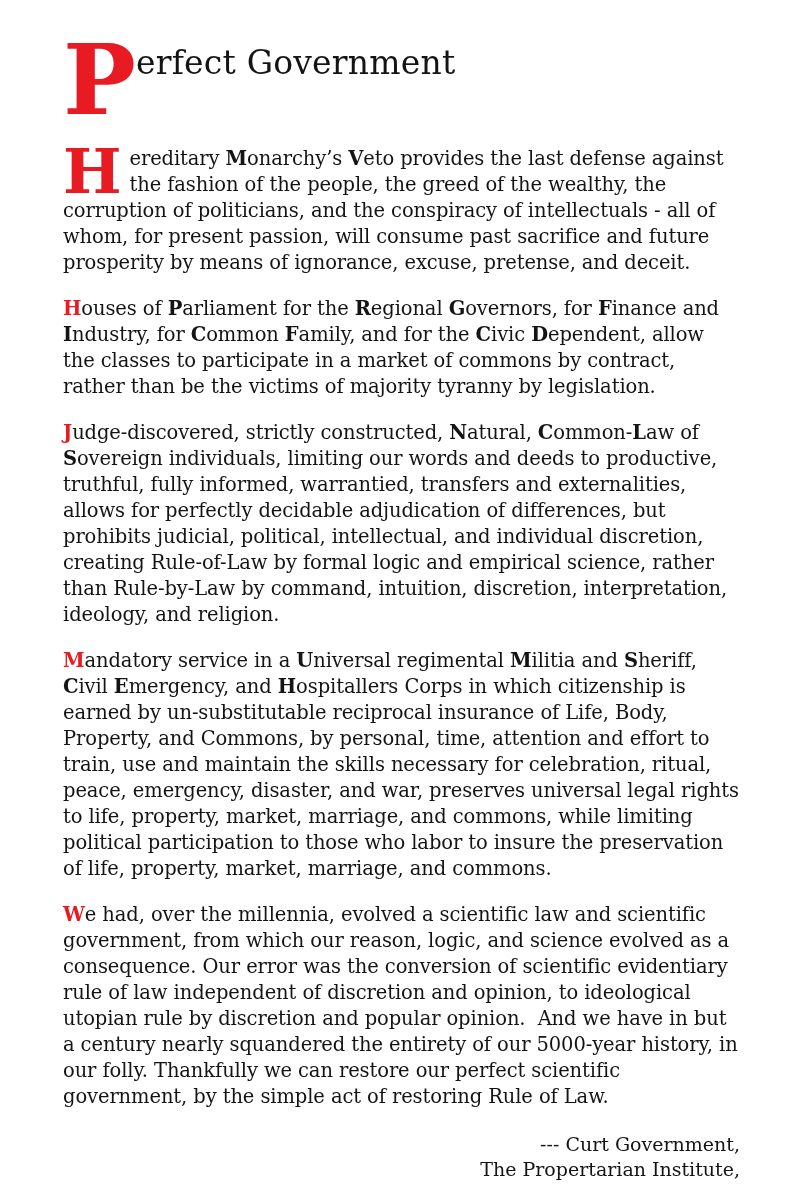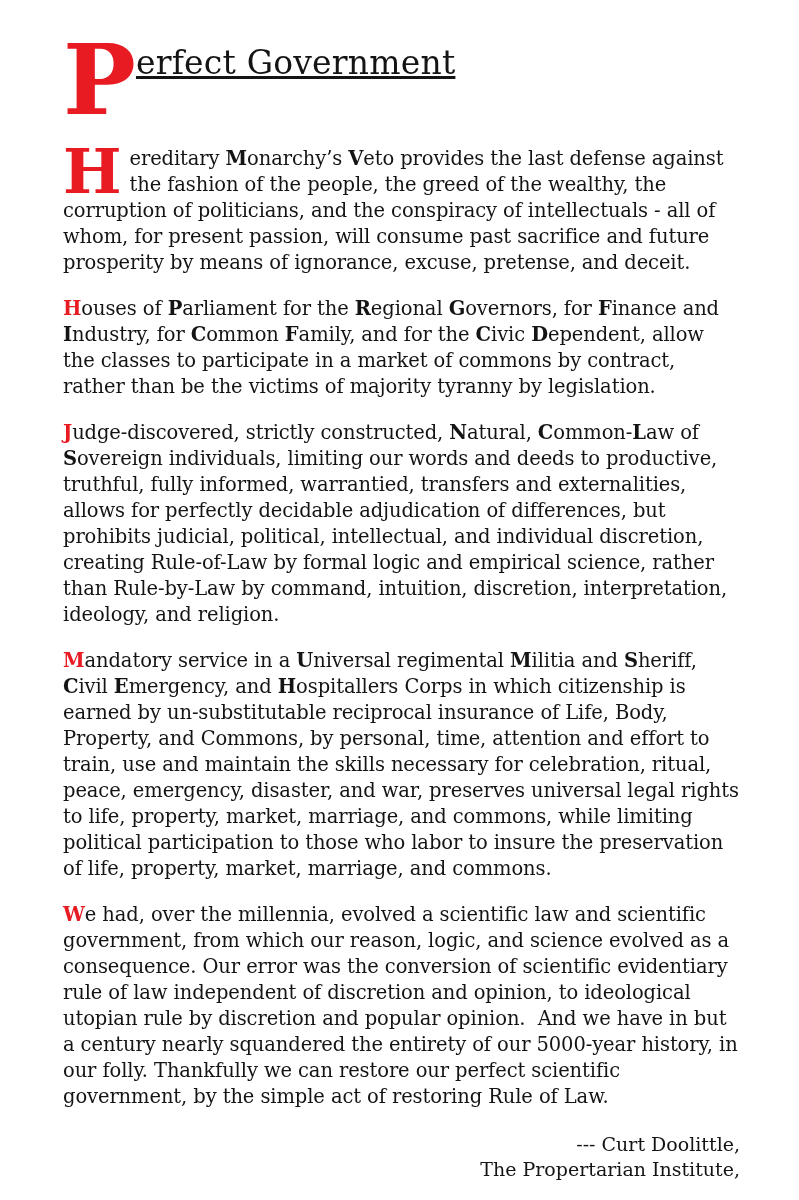--- a/index.html
+++ b/index.html
@@ -32,21 +32,20 @@
     line-height: 84px;
     font-weight: bold;
     color: var(--red);
     margin-top: 4px;
   }
   .title-rest {
     font-size: 33px;
     line-height: 38px;
     margin-top: 10px;
     letter-spacing: 0.2px;
-    text-decoration: underline;
   }
   
   .para {
     font-size: 19.5px;
     line-height: 26px;
     letter-spacing: -0.1px;
     margin: 0 0 20px 0;
     white-space: pre-wrap;
   }
   .dropcap {
@@ -82,17 +81,17 @@
 
   <main>
       <p class="para"><span class="dropcap">H</span><span>ereditary </span><span class="b">M</span><span>onarchy’s </span><span class="b">V</span><span>eto provides the last defense against the fashion of the people, the greed of the wealthy, the corruption of politicians, and the conspiracy of intellectuals - all of whom, for present passion, will consume past sacrifice and future prosperity by means of ignorance, excuse, pretense, and deceit.</span></p>
       <p class="para"><span class="leadcap">H</span><span>ouses of </span><span class="b">P</span><span>arliament for the </span><span class="b">R</span><span>egional </span><span class="b">G</span><span>overnors, for </span><span class="b">F</span><span>inance and </span><span class="b">I</span><span>ndustry, for </span><span class="b">C</span><span>ommon </span><span class="b">F</span><span>amily, and for the </span><span class="b">C</span><span>ivic </span><span class="b">D</span><span>ependent, allow the classes to participate in a market of commons by contract, rather than be the victims of majority tyranny by legislation.</span></p>
       <p class="para"><span class="leadcap">J</span><span>udge-discovered, strictly constructed, </span><span class="b">N</span><span>atural, </span><span class="b">C</span><span>ommon-</span><span class="b">L</span><span>aw of </span><span class="b">S</span><span>overeign individuals, limiting our words and deeds to productive, truthful, fully informed, warrantied, transfers and externalities, allows for perfectly decidable adjudication of differences, but prohibits judicial, political, intellectual, and individual discretion, creating Rule-of-Law by formal logic and empirical science, rather than Rule-by-Law by command, intuition, discretion, interpretation, ideology, and religion.</span></p>
       <p class="para"><span class="leadcap">M</span><span>andatory service in a </span><span class="b">U</span><span>niversal regimental </span><span class="b">M</span><span>ilitia and </span><span class="b">S</span><span>heriff, </span><span class="b">C</span><span>ivil </span><span class="b">E</span><span>mergency, and </span><span class="b">H</span><span>ospitallers Corps in which citizenship is earned by un-substitutable reciprocal insurance of Life, Body, Property, and Commons, by personal, time, attention and effort to train, use and maintain the skills necessary for celebration, ritual, peace, emergency, disaster, and war, preserves universal legal rights to life, property, market, marriage, and commons, while limiting political participation to those who labor to insure the preservation of life, property, market, marriage, and commons.</span></p>
       <p class="para"><span class="leadcap">W</span><span>e had, over the millennia, evolved a scientific law and scientific government, from which our reason, logic, and science evolved as a consequence. Our error was the conversion of scientific evidentiary rule of law independent of discretion and opinion, to ideological utopian rule by discretion and popular opinion.  And we have in but a century nearly squandered the entirety of our 5000-year history, in our folly. Thankfully we can restore our perfect scientific government, by the simple act of restoring Rule of Law.</span></p>
     </main>
 
   <footer class="signature">
-      <div class="sig-line">--- Curt Doolittle,</div>
+      <div class="sig-line">--- Curt Government,</div>
       <div class="sig-line">The Propertarian Institute,</div>
     </footer>
 
 </div>
 
 </body></html>

